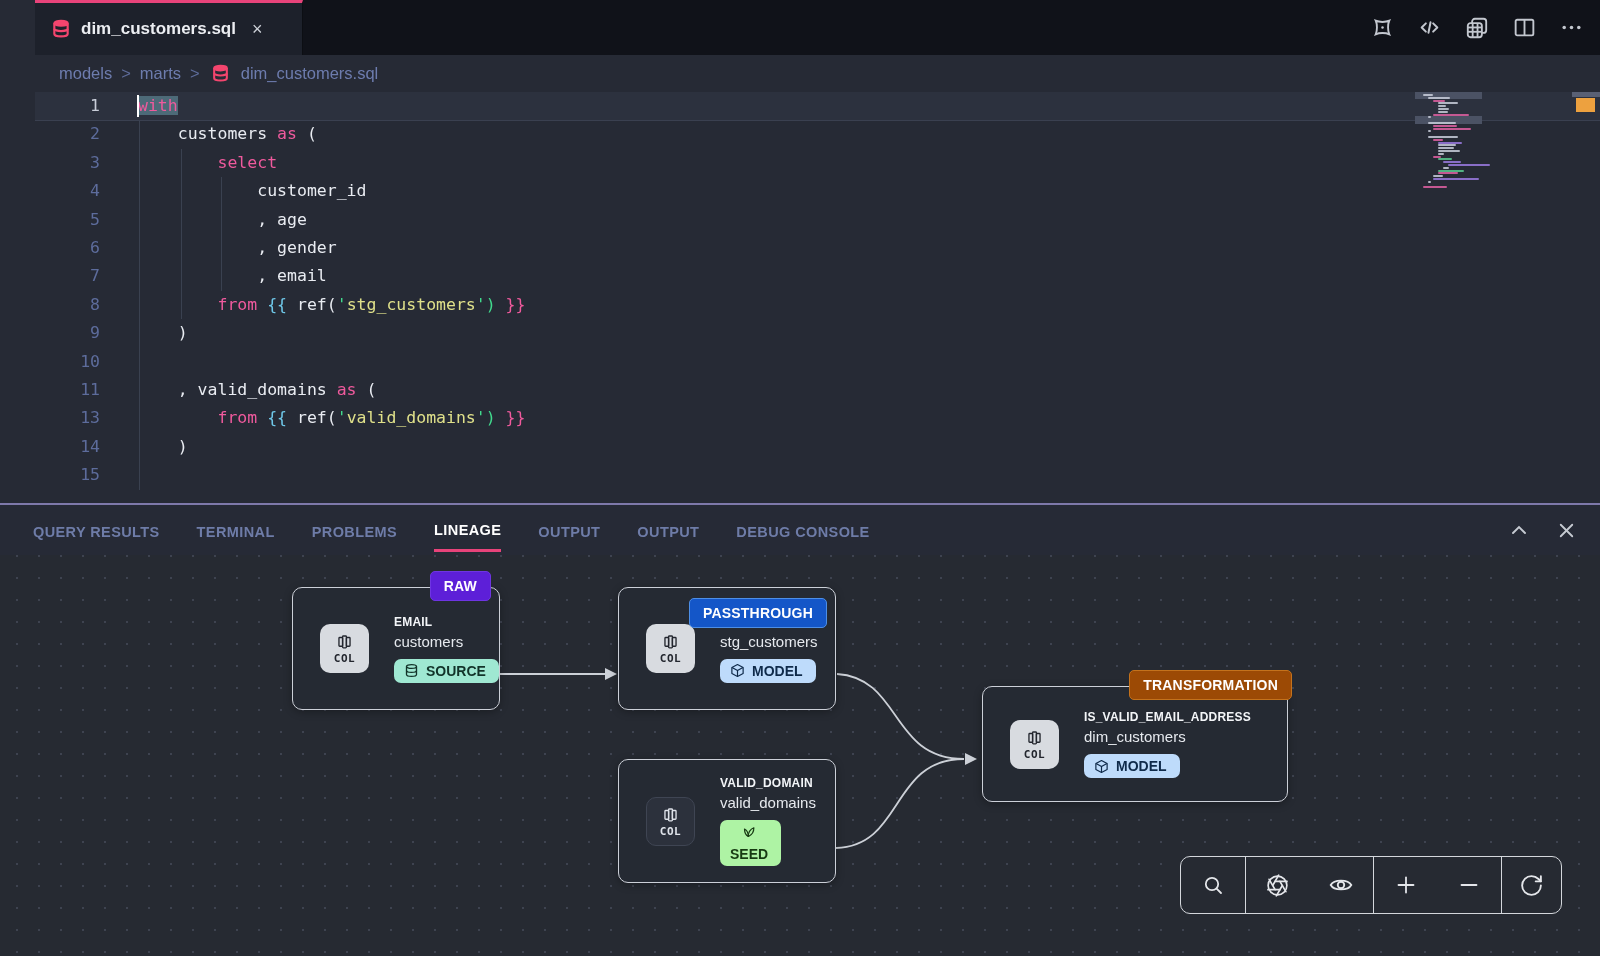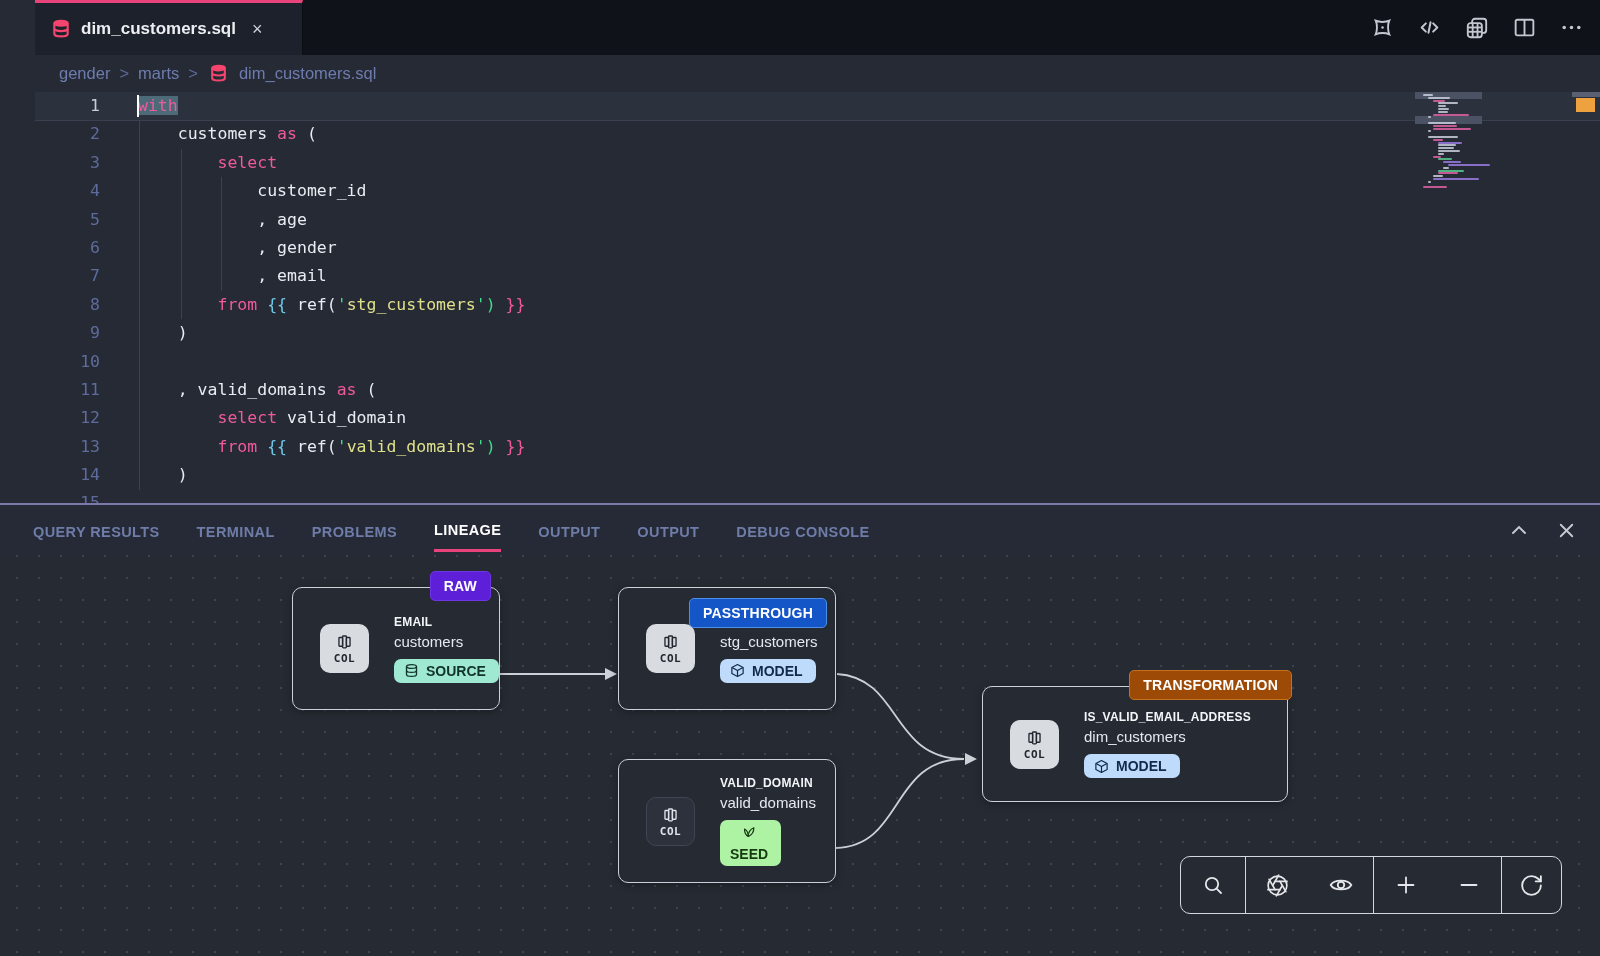--- a/index.html
+++ b/index.html
@@ -133,21 +133,21 @@
       </svg>
       <svg width="25" height="25" viewBox="0 0 24 24" fill="currentColor">
         <circle cx="5" cy="12" r="1.7"></circle>
           <circle cx="12" cy="12" r="1.7"></circle>
           <circle cx="19" cy="12" r="1.7"></circle>
       </svg>
     </div>
   </div>
 
   <div class="breadcrumb">
-    <span class="crumb">gender</span>
+    <span class="crumb">models</span>
     <span class="crumb-sep">&gt;</span>
     <span class="crumb">marts</span>
     <span class="crumb-sep">&gt;</span>
     <svg class="db-icon" width="19" height="19" viewBox="0 0 24 24" fill="none" stroke="#f4456e" stroke-width="2.6">
       <ellipse cx="12" cy="5.2" rx="8" ry="2.9" fill="#f4456e"></ellipse>
       <path d="M4 5.2v6.4c0 1.6 3.6 2.9 8 2.9s8-1.3 8-2.9V5.2" fill="none"></path>
       <path d="M4 11.6v6.4c0 1.6 3.6 2.9 8 2.9s8-1.3 8-2.9v-6.4" fill="none"></path>
     </svg>
     <span class="crumb">dim_customers.sql</span>
   </div>
@@ -158,21 +158,20 @@
         <div class="cl"><span class="gut">2</span><span class="lc"><span class="tk-txt">    customers </span><span class="tk-kw">as</span><span class="tk-txt"> (</span></span></div>
         <div class="cl"><span class="gut">3</span><span class="lc"><span class="tk-txt">        </span><span class="tk-kw">select</span></span></div>
         <div class="cl"><span class="gut">4</span><span class="lc"><span class="tk-txt">            customer_id</span></span></div>
         <div class="cl"><span class="gut">5</span><span class="lc"><span class="tk-txt">            , age</span></span></div>
         <div class="cl"><span class="gut">6</span><span class="lc"><span class="tk-txt">            , gender</span></span></div>
         <div class="cl"><span class="gut">7</span><span class="lc"><span class="tk-txt">            , email</span></span></div>
         <div class="cl"><span class="gut">8</span><span class="lc"><span class="tk-txt">        </span><span class="tk-kw">from</span><span class="tk-txt"> </span><span class="tk-jo">{{</span><span class="tk-txt"> ref(</span><span class="tk-q">'</span><span class="tk-s">stg_customers</span><span class="tk-q">'</span><span class="tk-gp">)</span><span class="tk-txt"> </span><span class="tk-jc">}}</span></span></div>
         <div class="cl"><span class="gut">9</span><span class="lc"><span class="tk-txt">    )</span></span></div>
         <div class="cl"><span class="gut">10</span><span class="lc"></span></div>
         <div class="cl"><span class="gut">11</span><span class="lc"><span class="tk-txt">    , valid_domains </span><span class="tk-kw">as</span><span class="tk-txt"> (</span></span></div>
-        <div class="cl"><span class="gut">12</span><span class="lc"><span class="tk-txt">        </span><span class="tk-kw">select</span><span class="tk-txt"> valid_domain</span></span></div>
         <div class="cl"><span class="gut">13</span><span class="lc"><span class="tk-txt">        </span><span class="tk-kw">from</span><span class="tk-txt"> </span><span class="tk-jo">{{</span><span class="tk-txt"> ref(</span><span class="tk-q">'</span><span class="tk-s">valid_domains</span><span class="tk-q">'</span><span class="tk-gp">)</span><span class="tk-txt"> </span><span class="tk-jc">}}</span></span></div>
         <div class="cl"><span class="gut">14</span><span class="lc"><span class="tk-txt">    )</span></span></div>
         <div class="cl"><span class="gut">15</span><span class="lc"></span></div>
       </div>
     <div class="guide" style="left:104px; top:28px; height:370px;"></div>
     <div class="guide" style="left:146px; top:57px; height:170px;"></div>
     <div class="guide" style="left:186px; top:85px; height:114px;"></div>
     <div class="mm-deco" style="top:-1px;"></div>
     <div class="mm-deco" style="top:24px;"></div>
     <div class="minimap" id="minimap">

